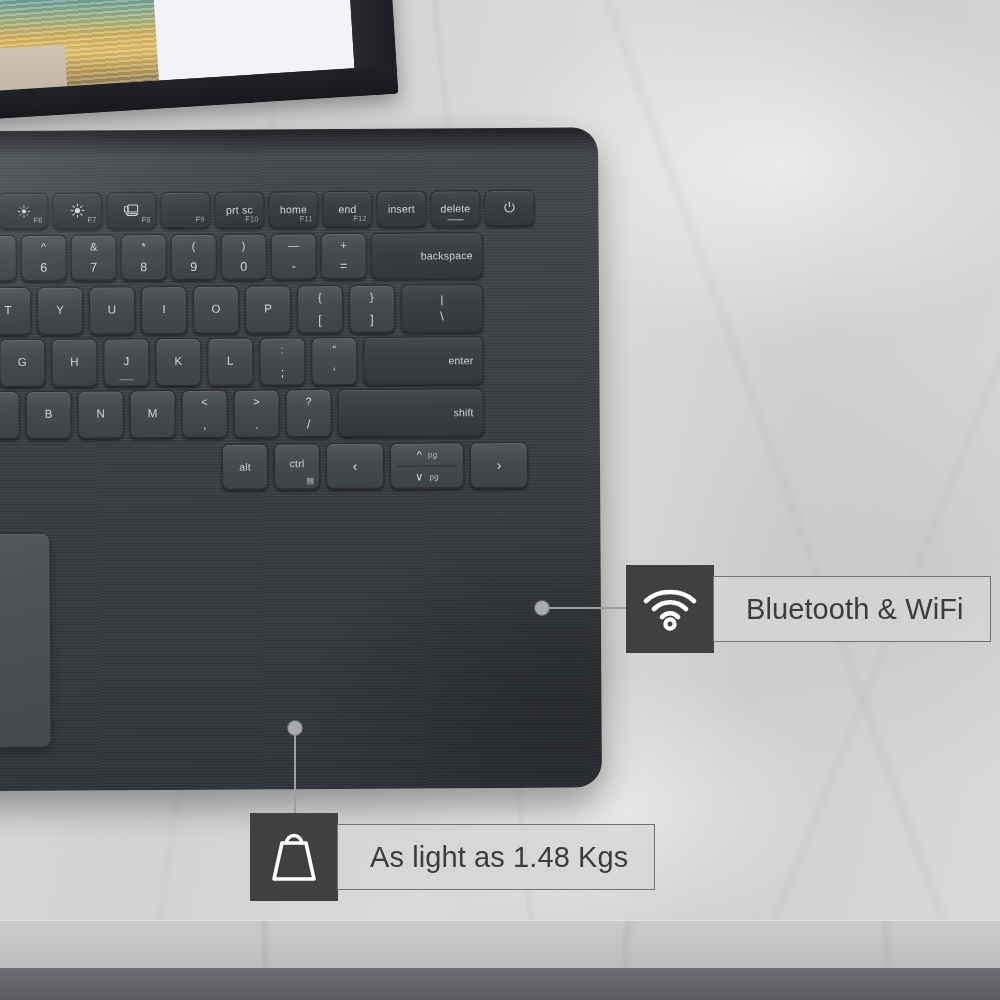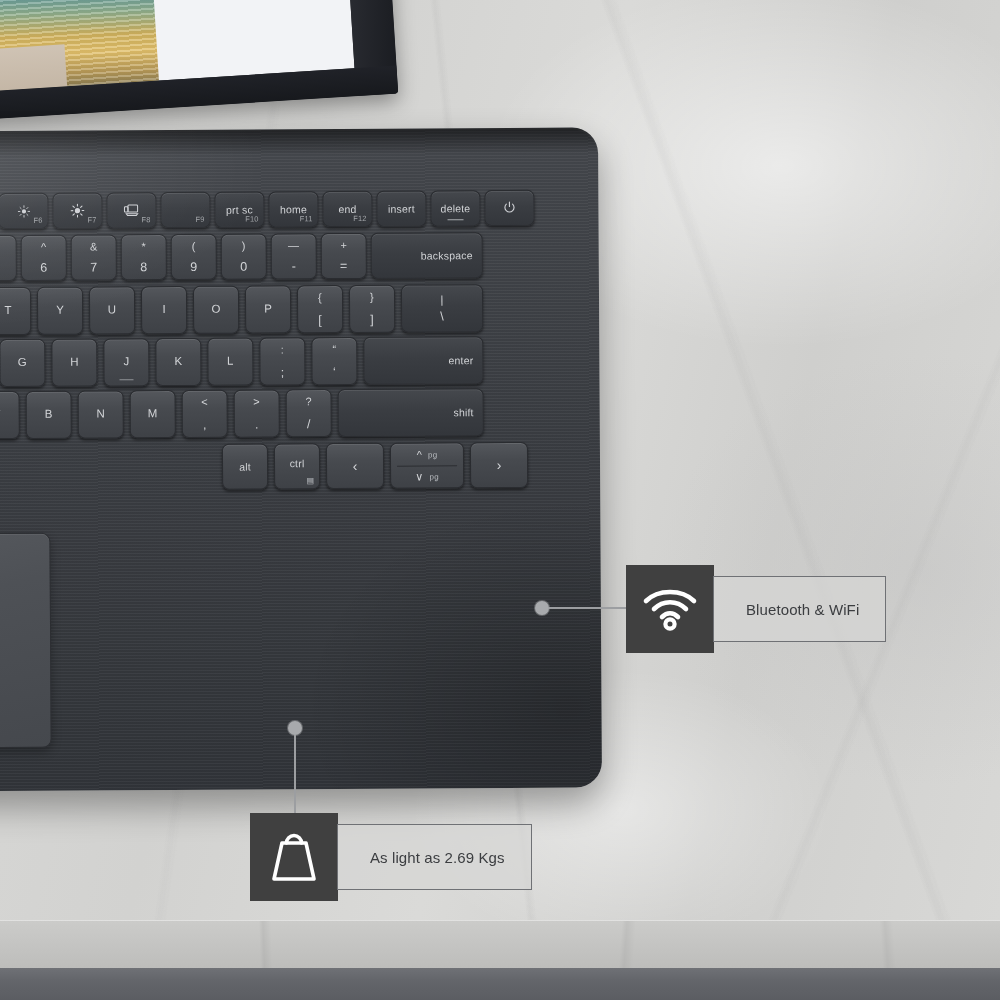--- a/index.html
+++ b/index.html
@@ -174,21 +174,21 @@
     width:88px; height:88px; background:#404040;
     display:flex; align-items:center; justify-content:center; flex:0 0 auto;
   }
   .co-box{
     align-self:center; height:66px; margin-left:-1px;
     background:rgba(214,214,212,.72);
     border:1px solid #6f7175;
     display:flex; align-items:center;
     padding:0 26px 0 32px;
   }
-  .co-text{ font-size:15px; color:#3b3d40; letter-spacing:.1px; white-space:nowrap; }
+  .co-text{ font-size:29px; color:#3b3d40; letter-spacing:.1px; white-space:nowrap; }
 
   .co-dot{
     position:absolute; width:14px; height:14px; border-radius:50%;
     background:#a8aaad; box-shadow:0 0 0 1px rgba(255,255,255,.25);
   }
   .co-line{ position:absolute; background:#9c9ea1; }
 </style>
 </head>
 <body>
 
@@ -495,17 +495,17 @@
   </div>
 
   <div class="callout" style="left:250px; top:813px;">
     <div class="co-icon">
       <svg width="50" height="54" viewBox="0 0 50 54">
         <path d="M17.5 13 a7.5 7.5 0 0 1 15 0" fill="none" stroke="#fff" stroke-width="3.6" stroke-linecap="round"></path>
         <path d="M13 13 H37 L45 49 H5 Z" fill="none" stroke="#fff" stroke-width="3.6" stroke-linejoin="round"></path>
       </svg>
     </div>
     <div class="co-box">
-      <span class="co-text">As light as 2.69 Kgs</span>
+      <span class="co-text">As light as 1.48 Kgs</span>
     </div>
   </div>
 
 </div>
 
 </body></html>

